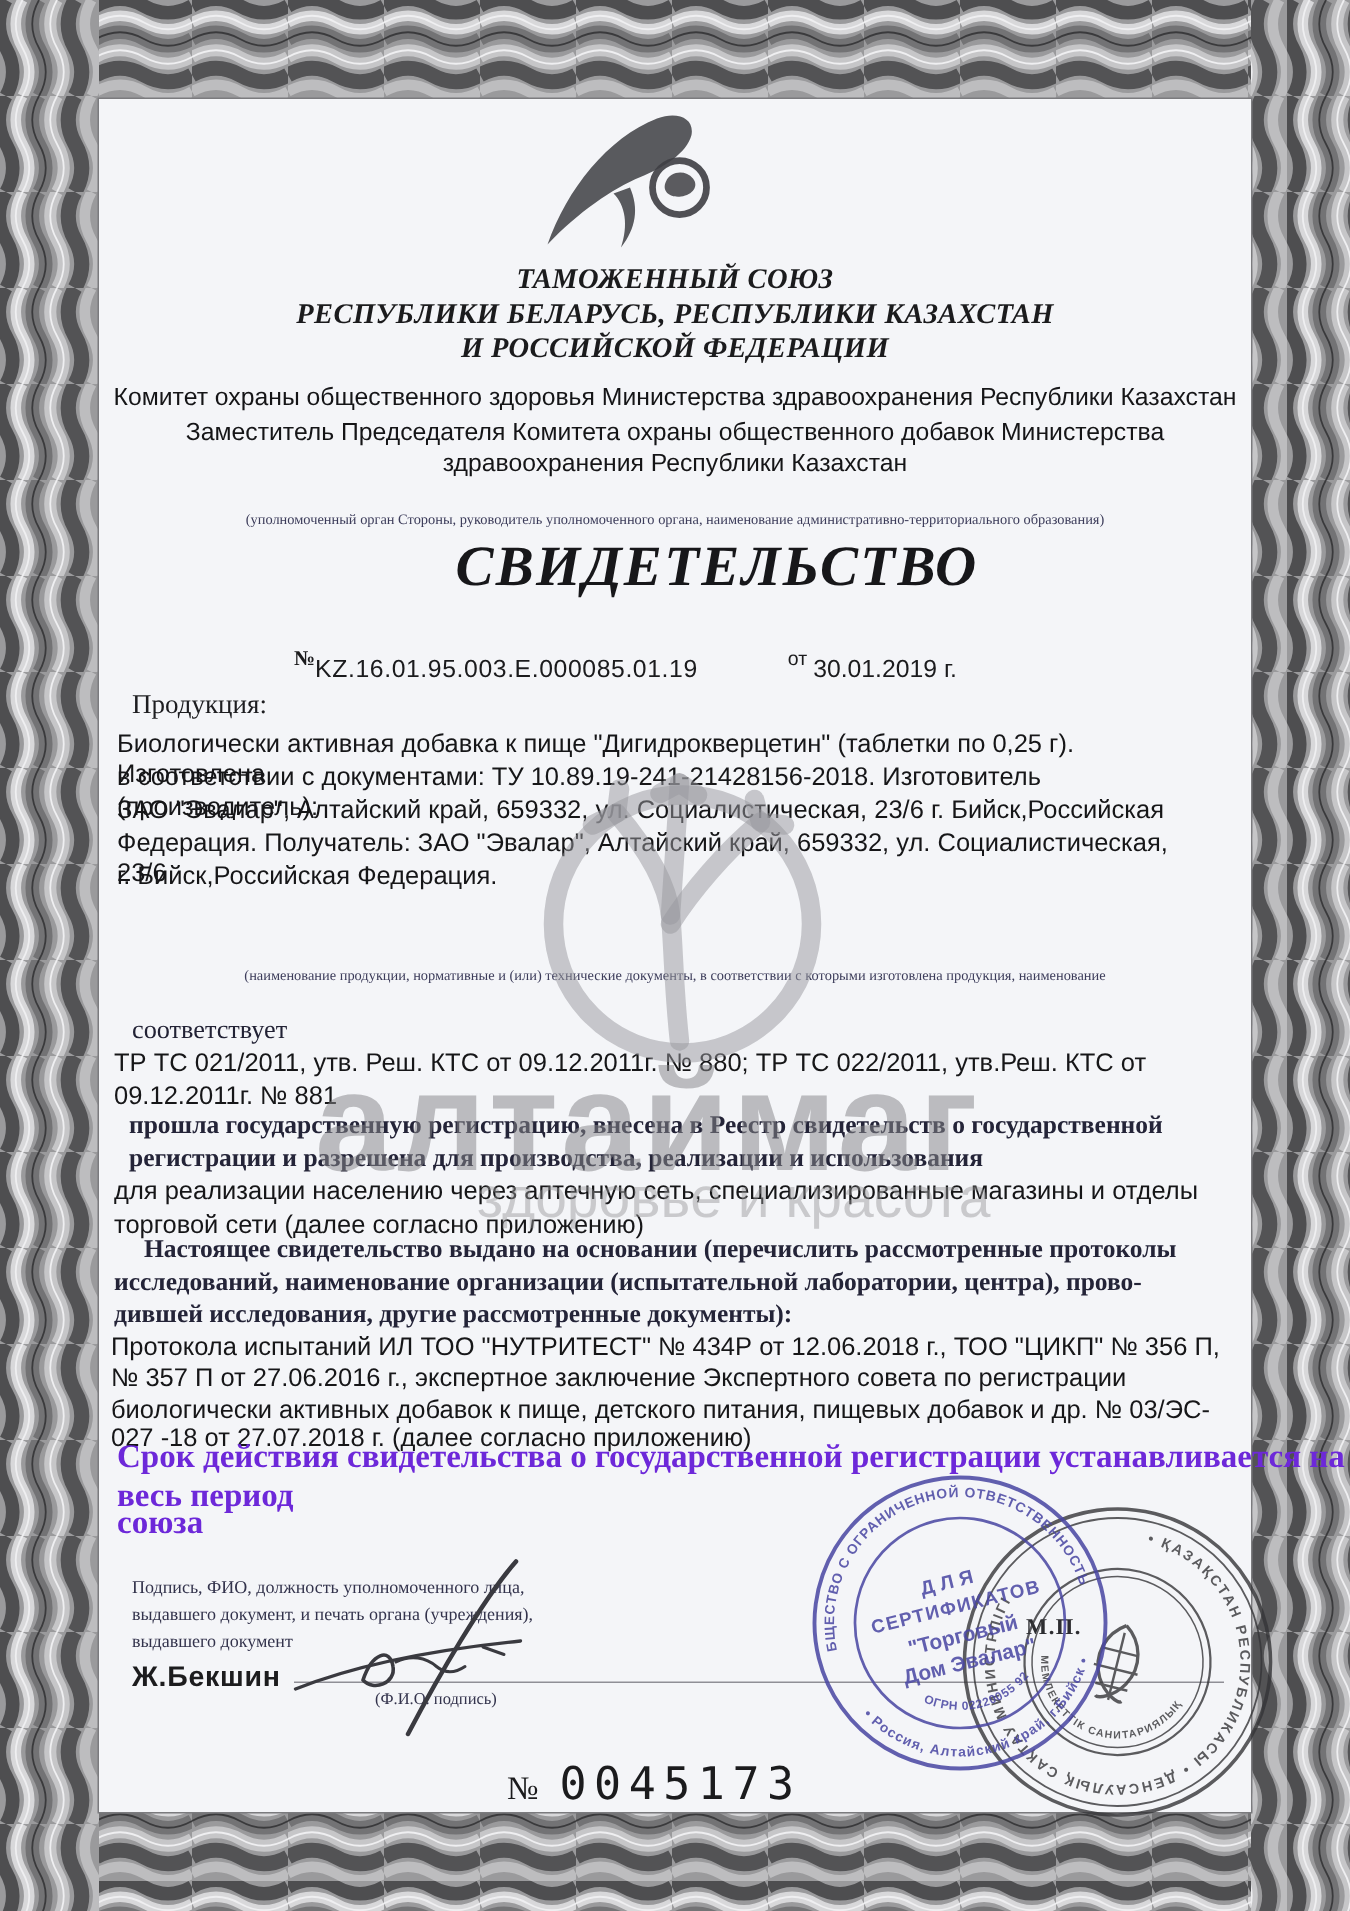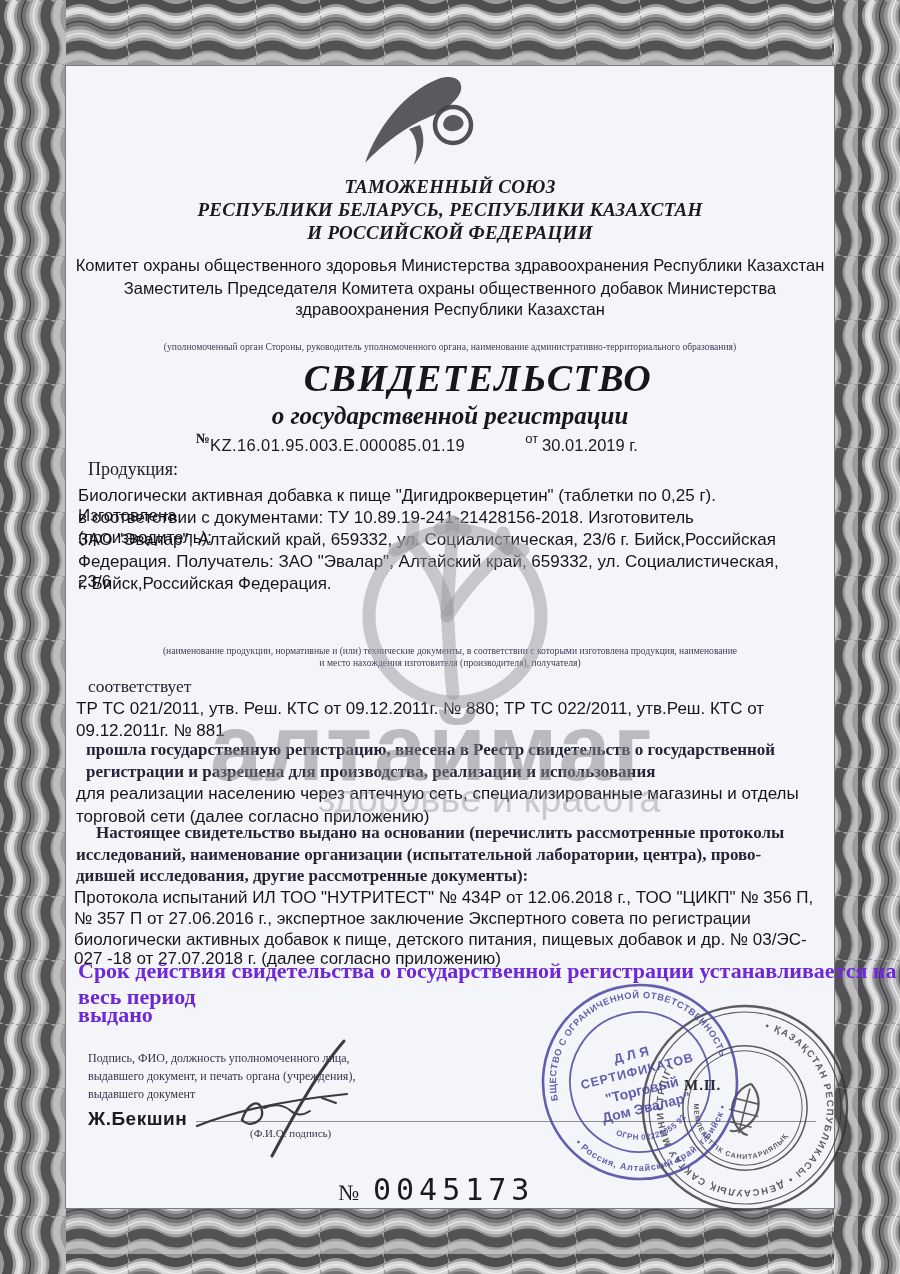--- a/index.html
+++ b/index.html
@@ -127,35 +127,33 @@
     <div class="abs center serifBI union-line" id="u1">ТАМОЖЕННЫЙ СОЮЗ</div>
     <div class="abs center serifBI union-line" id="u2">РЕСПУБЛИКИ БЕЛАРУСЬ, РЕСПУБЛИКИ КАЗАХСТАН</div>
     <div class="abs center serifBI union-line" id="u3">И РОССИЙСКОЙ ФЕДЕРАЦИИ</div>
 
     <div class="abs center auth-line" id="a1">Комитет охраны общественного здоровья Министерства здравоохранения Республики Казахстан</div>
     <div class="abs center auth-line" id="a2">Заместитель Председателя Комитета охраны общественного добавок Министерства</div>
     <div class="abs center auth-line" id="a3">здравоохранения Республики Казахстан</div>
     <div class="abs center" id="acap">(уполномоченный орган Стороны, руководитель уполномоченного органа, наименование административно-территориального образования)</div>
 
     <div class="abs center serifBI" id="title">СВИДЕТЕЛЬСТВО</div>
-    <div class="abs center serifBI" id="subtitle">о государственной регистрации</div>
 
     <div class="abs" id="numrow">
       <span class="sym">№</span><span class="val">KZ.16.01.95.003.E.000085.01.19</span><span class="ot">от</span><span class="date">30.01.2019 г.</span>
     </div>
 
     <div class="abs" id="prodlabel">Продукция:</div>
     <div class="abs prod-line pl0">Биологически активная добавка к пище "Дигидрокверцетин" (таблетки по 0,25 г). Изготовлена</div>
     <div class="abs prod-line pl1">в соответствии с документами: ТУ 10.89.19-241-21428156-2018. Изготовитель (производитель):</div>
     <div class="abs prod-line pl2">ЗАО "Эвалар", Алтайский край, 659332, ул. Социалистическая, 23/6 г. Бийск,Российская</div>
     <div class="abs prod-line pl3">Федерация.  Получатель: ЗАО "Эвалар", Алтайский край, 659332, ул. Социалистическая, 23/6</div>
     <div class="abs prod-line pl4">г. Бийск,Российская Федерация.</div>
 
     <div class="abs center pcap" id="pcap1">(наименование продукции, нормативные и (или) технические документы, в соответствии с которыми изготовлена продукция, наименование</div>
-    <div class="abs center pcap" id="pcap2">и место нахождения изготовителя (производителя), получателя)</div>
 
     <div class="abs" id="conf">соответствует</div>
     <div class="abs conf-line cl0">ТР ТС 021/2011, утв. Реш. КТС от 09.12.2011г. № 880; ТР ТС 022/2011, утв.Реш. КТС от</div>
     <div class="abs conf-line cl1">09.12.2011г. № 881</div>
 
     <div class="abs serifB reg-line rl0">прошла государственную регистрацию, внесена в Реестр свидетельств о государственной</div>
     <div class="abs serifB reg-line rl1">регистрации и разрешена для производства, реализации и использования</div>
 
     <div class="abs dist-line dl0">для реализации населению через аптечную сеть, специализированные магазины и отделы</div>
     <div class="abs dist-line dl1">торговой сети (далее согласно приложению)</div>
@@ -163,21 +161,21 @@
     <div class="abs serifB bi-line bi0">Настоящее свидетельство выдано на основании (перечислить рассмотренные протоколы</div>
     <div class="abs serifB bi-line bi1">исследований, наименование организации  (испытательной лаборатории, центра), прово-</div>
     <div class="abs serifB bi-line bi2">дившей исследования, другие рассмотренные документы):</div>
 
     <div class="abs bs-line bs0">Протокола испытаний ИЛ ТОО "НУТРИТЕСТ" № 434Р от 12.06.2018 г., ТОО "ЦИКП" № 356 П,</div>
     <div class="abs bs-line bs1">№ 357 П от 27.06.2016 г., экспертное заключение Экспертного совета по регистрации</div>
     <div class="abs bs-line bs2">биологически активных добавок к пище, детского питания, пищевых добавок и др. № 03/ЭС-</div>
     <div class="abs bs-line bs3">027 -18 от 27.07.2018 г. (далее согласно приложению)</div>
 
     <div class="abs serifB val-line vl0">Срок действия свидетельства о государственной регистрации устанавливается на весь период</div>
-    <div class="abs serifB val-line vl2">выдано</div>
+    <div class="abs serifB val-line vl2">союза</div>
 
     <div class="abs sig-cap sc0">Подпись, ФИО,  должность уполномоченного лица,</div>
     <div class="abs sig-cap sc1">выдавшего документ, и печать органа (учреждения),</div>
     <div class="abs sig-cap sc2">выдавшего документ</div>
 
     <div class="abs" id="signame">Ж.Бекшин</div>
     <div class="abs" id="sigrule"></div>
     <div class="abs" id="sigcap2">(Ф.И.О.  подпись)</div>
     <div class="abs" id="mp">М.П.</div>
 

